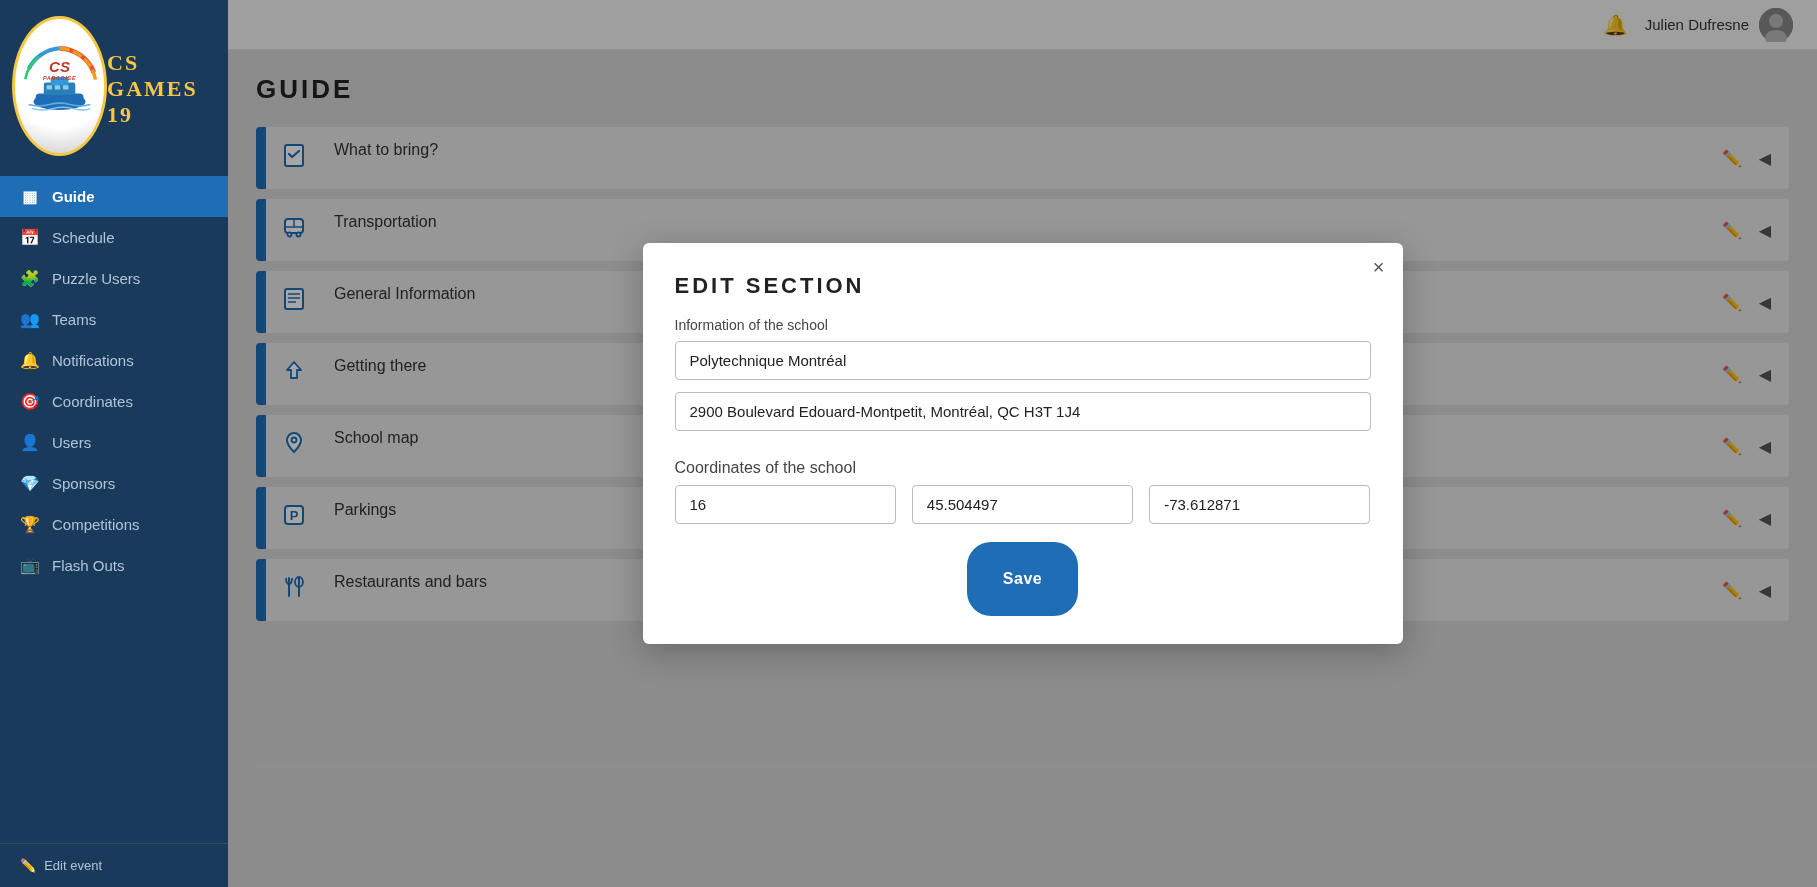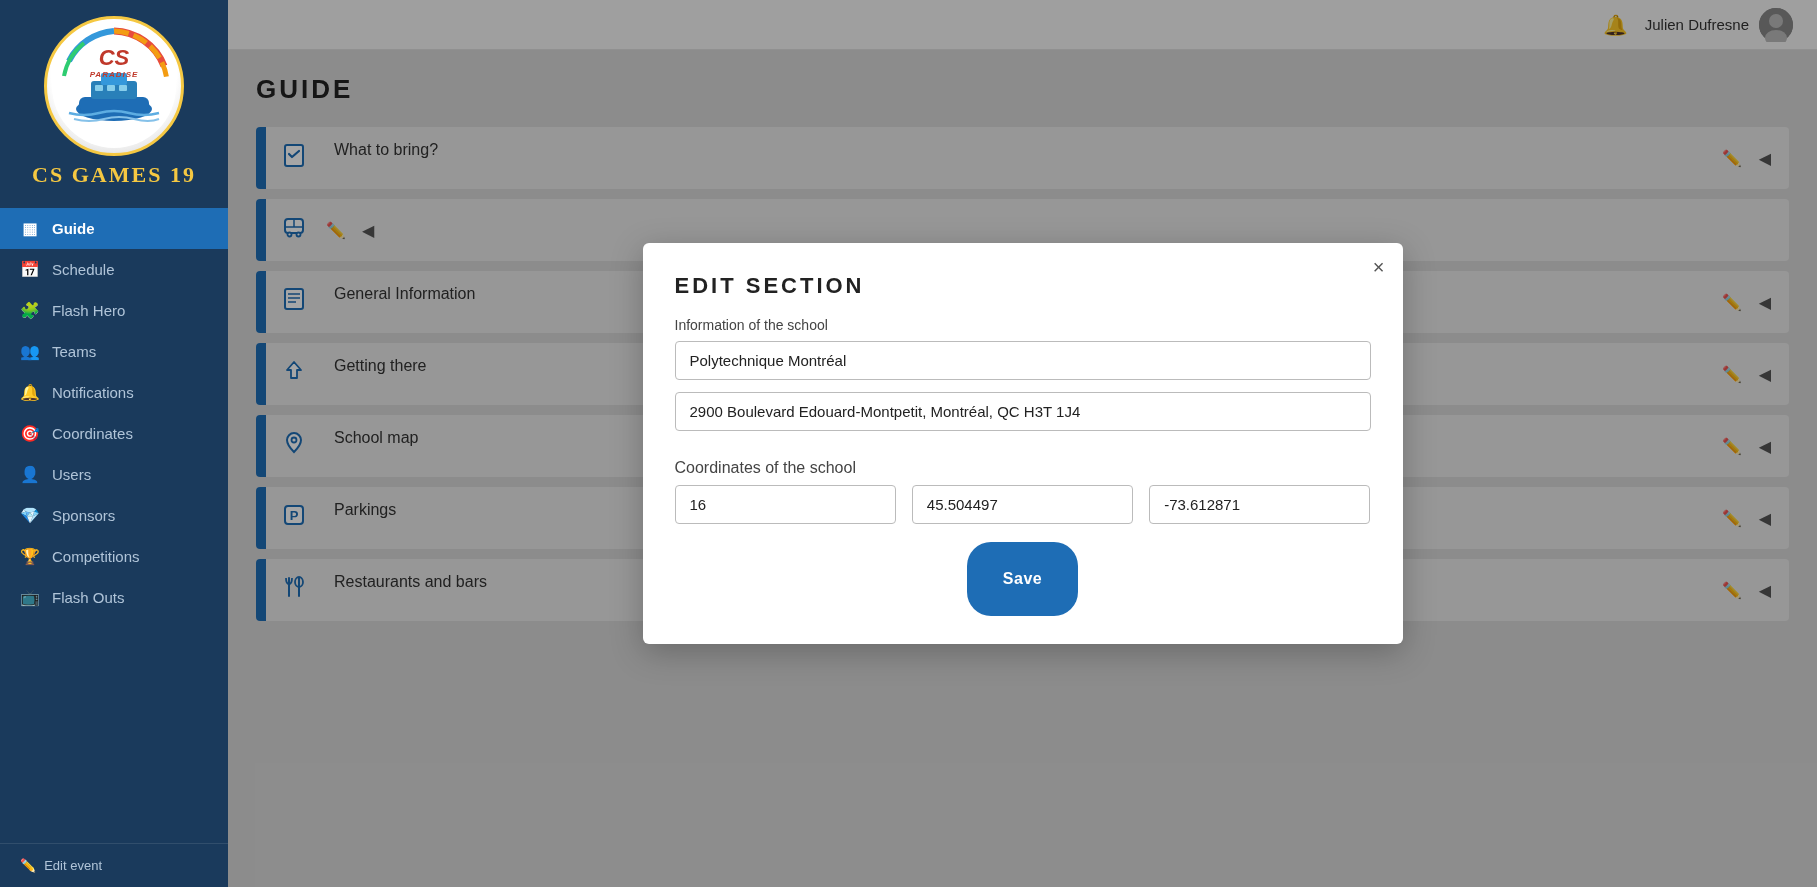--- a/index.html
+++ b/index.html
@@ -11,21 +11,21 @@
       min-width: 228px;
       background: #1a3a5c;
       display: flex;
       flex-direction: column;
       height: 100%;
       position: relative;
     }
     .sidebar-logo {
       padding: 16px 12px 12px;
       display: flex;
-      flex-direction: column;
+      flex-direction: row;
       align-items: center;
       background: #1a3a5c;
     }
     .logo-circle {
       width: 140px;
       height: 140px;
       border-radius: 50%;
       background: radial-gradient(circle at 50% 40%, #fff 60%, #c8c8c8 100%);
       display: flex;
       align-items: center;
@@ -287,21 +287,21 @@
     <div class="nav-item active">
       <span class="nav-icon">▦</span>
       <span>Guide</span>
     </div>
     <div class="nav-item">
       <span class="nav-icon">📅</span>
       <span>Schedule</span>
     </div>
     <div class="nav-item">
       <span class="nav-icon">🧩</span>
-      <span>Flash Hero</span>
+      <span>Puzzle Users</span>
     </div>
     <div class="nav-item">
       <span class="nav-icon">👥</span>
       <span>Teams</span>
     </div>
     <div class="nav-item">
       <span class="nav-icon">🔔</span>
       <span>Notifications</span>
     </div>
     <div class="nav-item">
@@ -376,20 +376,21 @@
         <span class="guide-item-icon">
           <svg width="26" height="26" viewBox="0 0 26 26" fill="none">
               <rect x="4" y="5" width="18" height="14" rx="3" stroke="#1e6db5" stroke-width="2" fill="white"></rect>
               <circle cx="8.5" cy="20.5" r="2" stroke="#1e6db5" stroke-width="1.8" fill="white"></circle>
               <circle cx="17.5" cy="20.5" r="2" stroke="#1e6db5" stroke-width="1.8" fill="white"></circle>
               <line x1="4" y1="13" x2="22" y2="13" stroke="#1e6db5" stroke-width="1.5"></line>
               <line x1="13" y1="5" x2="13" y2="13" stroke="#1e6db5" stroke-width="1.5"></line>
             </svg>
         </span>
       </div>
+      <div class="guide-item-text">Transportation</div>
       <div class="guide-item-actions">
         <button class="guide-action-btn">✏️</button>
         <button class="guide-action-btn">◀</button>
       </div>
     </div>
 
     <div class="guide-item">
       <div class="guide-item-accent"></div>
       <div class="guide-item-icon-box">
         <span class="guide-item-icon">

